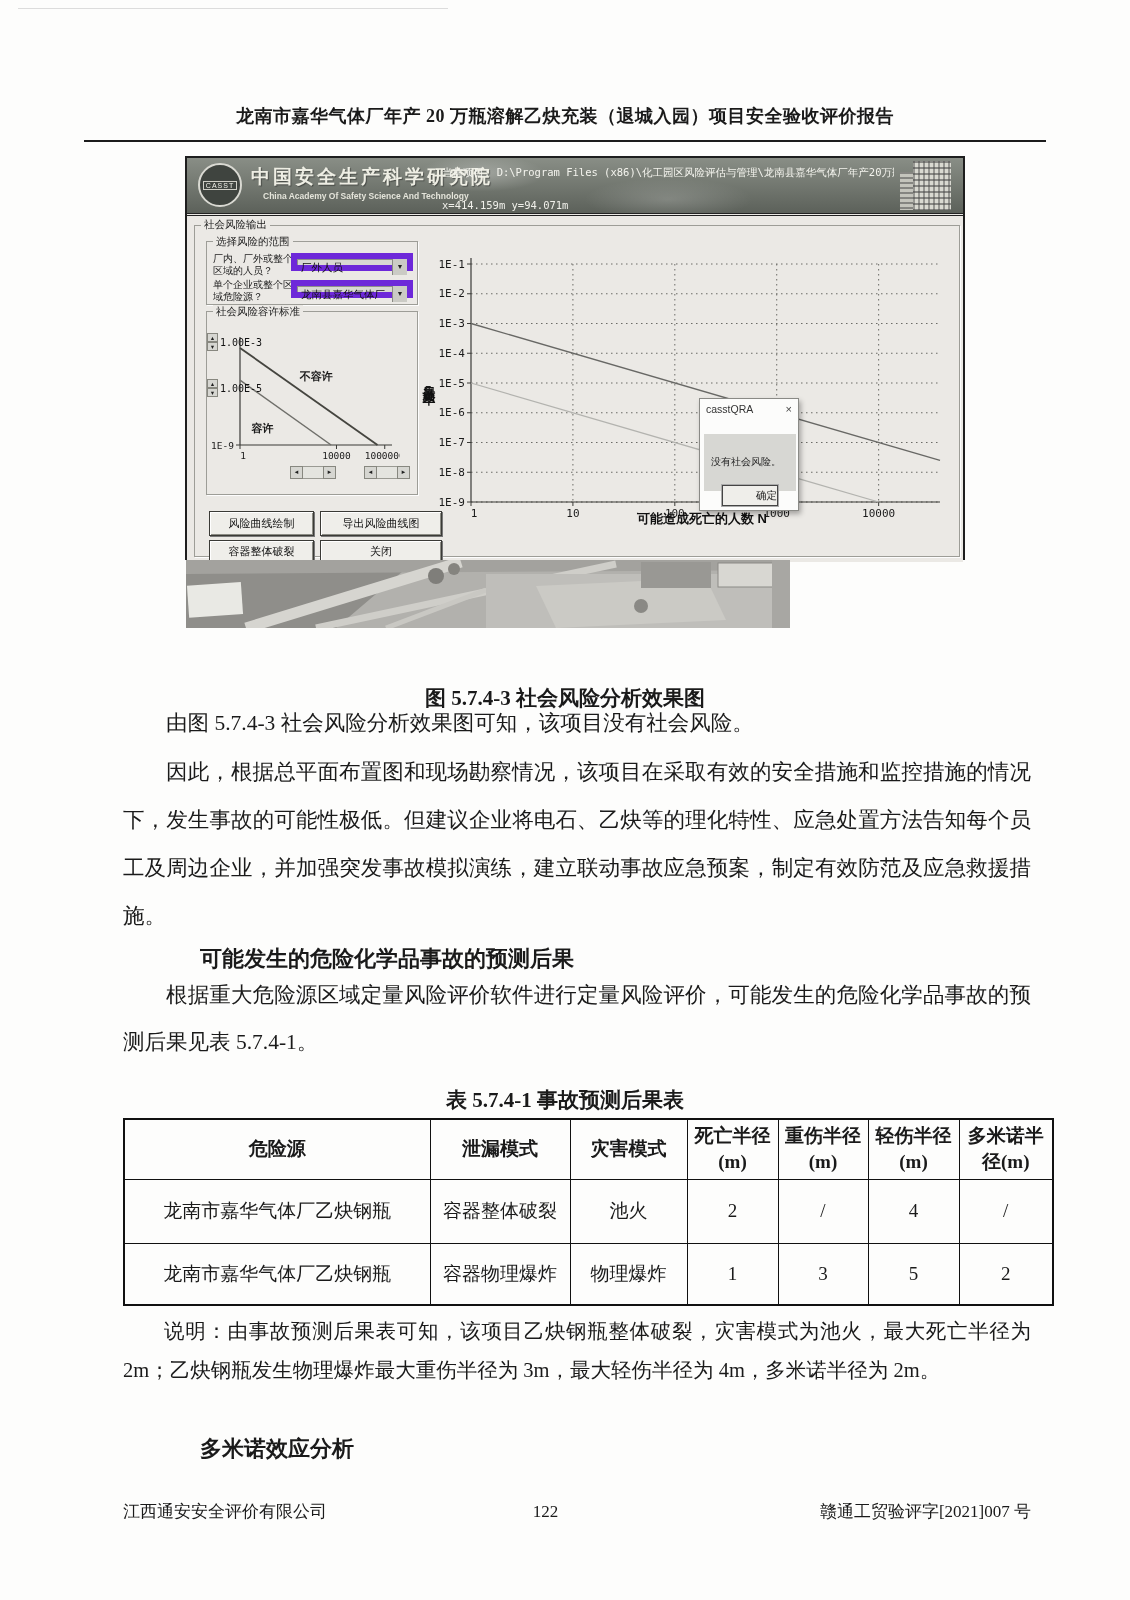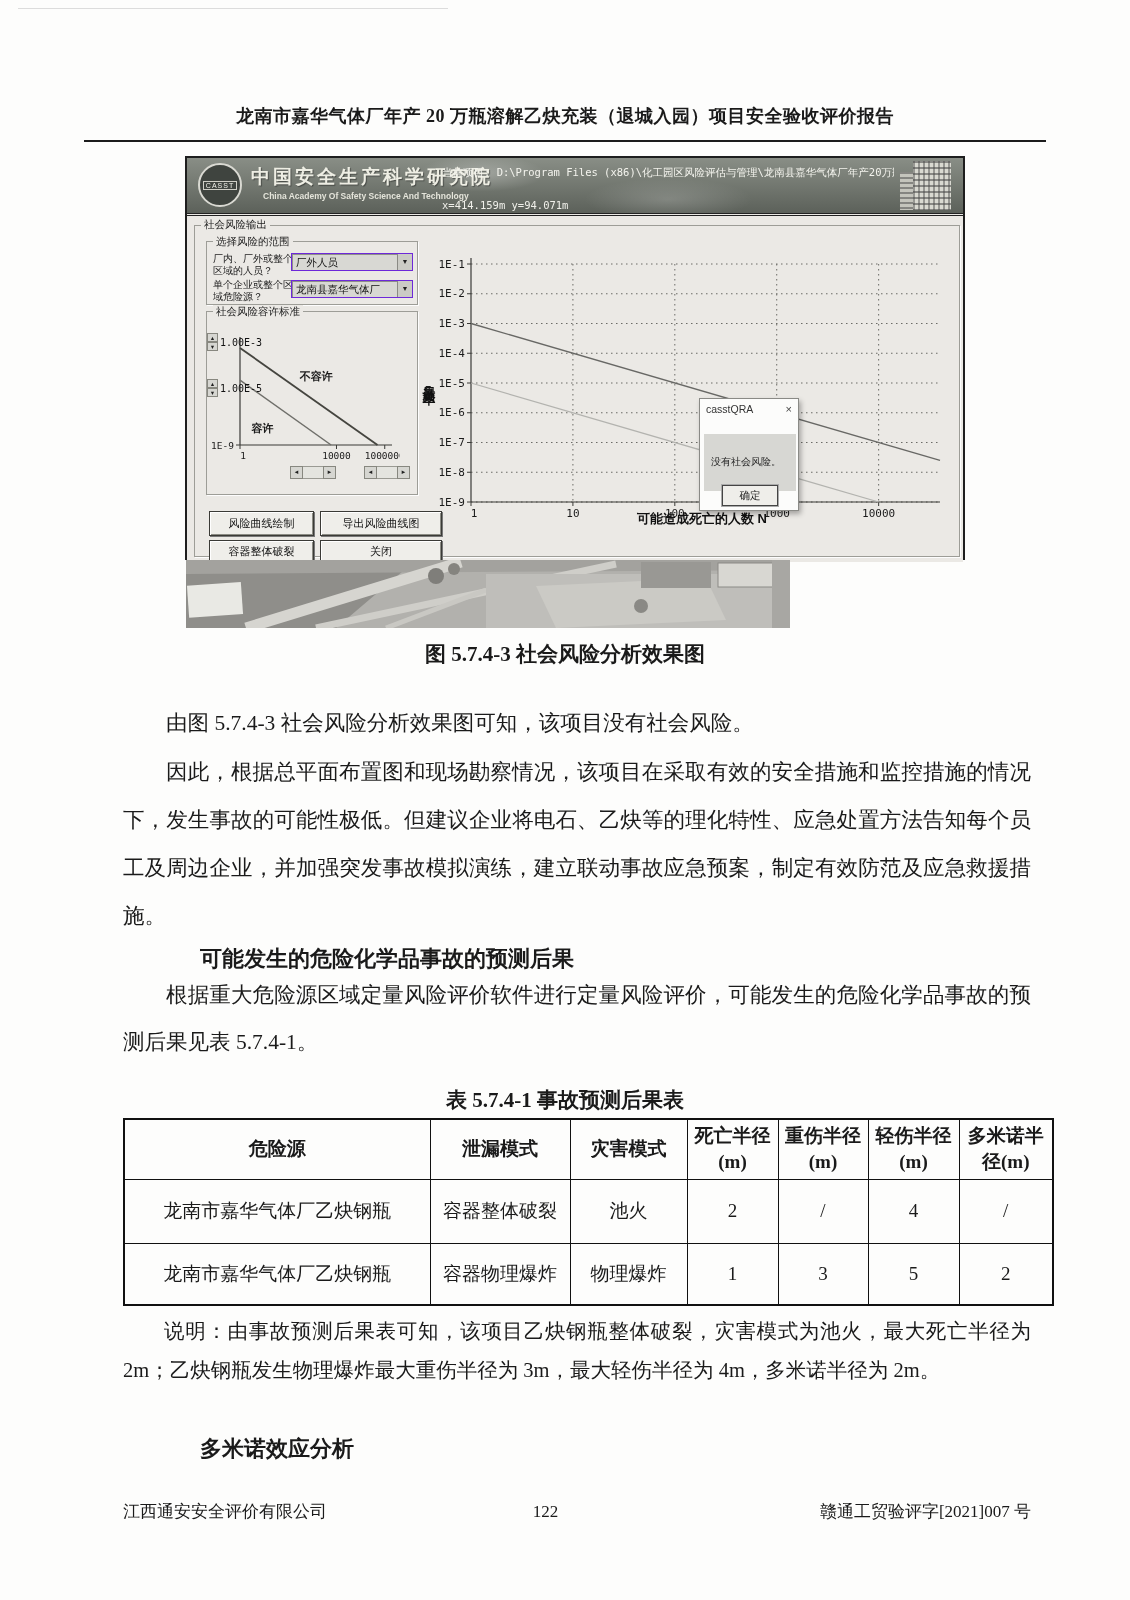--- a/index.html
+++ b/index.html
@@ -7,21 +7,21 @@
   .page { position:relative; width:1130px; height:1600px; background:#fdfdfc; overflow:hidden;
           font-family:"Liberation Serif","DejaVu Serif",serif; color:#1a1a1a; }
   .scan-line { position:absolute; top:8px; left:18px; width:430px; height:1px; background:#dcdcdc; }
 
   
   .doc-title { position:absolute; top:104px; left:0; width:100%; text-align:center;
                font-size:18px; font-weight:600; letter-spacing:.5px; }
   .doc-rule { position:absolute; top:140px; left:84px; width:962px; border-top:2.5px solid #1c1c1c; }
   .fig-caption, .tbl-caption { position:absolute; left:0; width:100%; text-align:center;
                font-size:21px; font-weight:700; }
-  .fig-caption { top:640px; }
+  .fig-caption { top:684px; }
   .tbl-caption { top:1086px; }
   .body-p { position:absolute; left:123px; width:908px; font-size:21.5px; line-height:48px;
             text-align:justify; text-indent:2em; }
   .p1 { top:700px; line-height:46px; }
   .p2 { top:748px; }
   .p3 { top:972px; line-height:47px; }
   .note-p { top:1312px; font-size:20.5px; line-height:39px; }
   .sec-h { position:absolute; left:200px; font-size:22px; font-weight:700;
            font-family:"Liberation Sans","DejaVu Sans",sans-serif; }
   .h1 { top:944px; } .h2 { top:1434px; }
@@ -68,21 +68,21 @@
   .sw-body { position:absolute; left:0; top:55px; width:100%; height:349px;
              border-top:3px double #222; background:#ebe9e5; }
 
   .groupbox { position:absolute; border:1px solid #9d9d97; box-shadow:1px 1px 0 rgba(255,255,255,.9); }
   .grp-label { position:absolute; font-size:10.5px; color:#222; background:#ebe9e5; padding:0 3px; }
   .grp-output { left:7px; top:9px; width:766px; height:332px; }
   .grp-output-label { left:14px; top:2px; }
   .grp-scope { left:19px; top:25px; width:212px; height:64px; }
   .grp-criteria { left:19px; top:95px; width:212px; height:184px; }
   .in-label { position:absolute; font-size:10px; line-height:11.5px; color:#1c1c1c; width:82px; }
-  .sel { position:absolute; width:122px; height:18px; background:#d8d8d3; border:1px solid #6d28d9;
+  .sel { position:absolute; width:122px; height:18px; background:#d8d8d3; border:6px solid #6d28d9;
          box-shadow:inset 1px 1px 0 #8f8f89; font-size:10.5px; line-height:16px; padding-left:4px; color:#111; }
   .sel .arr { position:absolute; right:0; top:0; width:15px; height:16px; background:#cbcbc5;
          border-left:1px solid #8a8a84; text-align:center; font-size:7px; line-height:16px; color:#222; }
   .spinner { position:absolute; display:flex; align-items:center; z-index:3; }
   .spin-btns { display:flex; flex-direction:column; margin-right:2px; }
   .spin-btns span { width:11px; height:9px; font-size:5.5px; line-height:9px; text-align:center;
          background:#d6d6d1; border:1px solid #87877f; color:#222; }
   .spin-val { font-size:10px; font-family:"DejaVu Sans Mono",monospace; color:#111; background:transparent; }
   .mini-chart { position:absolute; left:15px; top:119px; z-index:1; }
   .scrollbar { position:absolute; width:46px; height:13px; display:flex; }
@@ -106,21 +106,21 @@
           font-size:13px; font-weight:700; color:#111; }
 
   .dialog { position:absolute; left:512px; top:182px; width:100px; height:113px; background:#fcfcfb;
             border:1px solid #8a8a86; box-shadow:2px 3px 5px rgba(0,0,0,.3); z-index:9; }
   .dlg-title { position:absolute; left:0; top:0; width:100%; height:20px; font-size:10.5px;
             color:#333; line-height:20px; padding:0 6px; display:flex; justify-content:space-between; }
   .dlg-x { font-size:11px; color:#444; }
   .dlg-msg { position:absolute; left:4px; top:35px; width:92px; height:57px; background:#d7d7d3; }
   .dlg-msg span { position:absolute; left:7px; top:21px; font-size:10px; color:#222; }
   .dlg-ok { position:absolute; left:22px; top:86px; width:56px; height:21px; background:#efeeea;
-            border:1px solid #444; box-shadow:0 0 0 1px #aaa; font-size:10.5px; line-height:19px; text-align:center; }
+            border:1px solid #444; box-shadow:0 0 0 1px #aaa; font-size:10.5px; line-height:19px; text-align:right; }
 
   .photo { position:absolute; left:186px; top:560px; }
 
   svg text { font-family:"DejaVu Sans Mono",monospace; fill:#1a1a1a; }
 </style>
 </head>
 <body>
 
 <div class="page">
   <div class="scan-line"></div>

